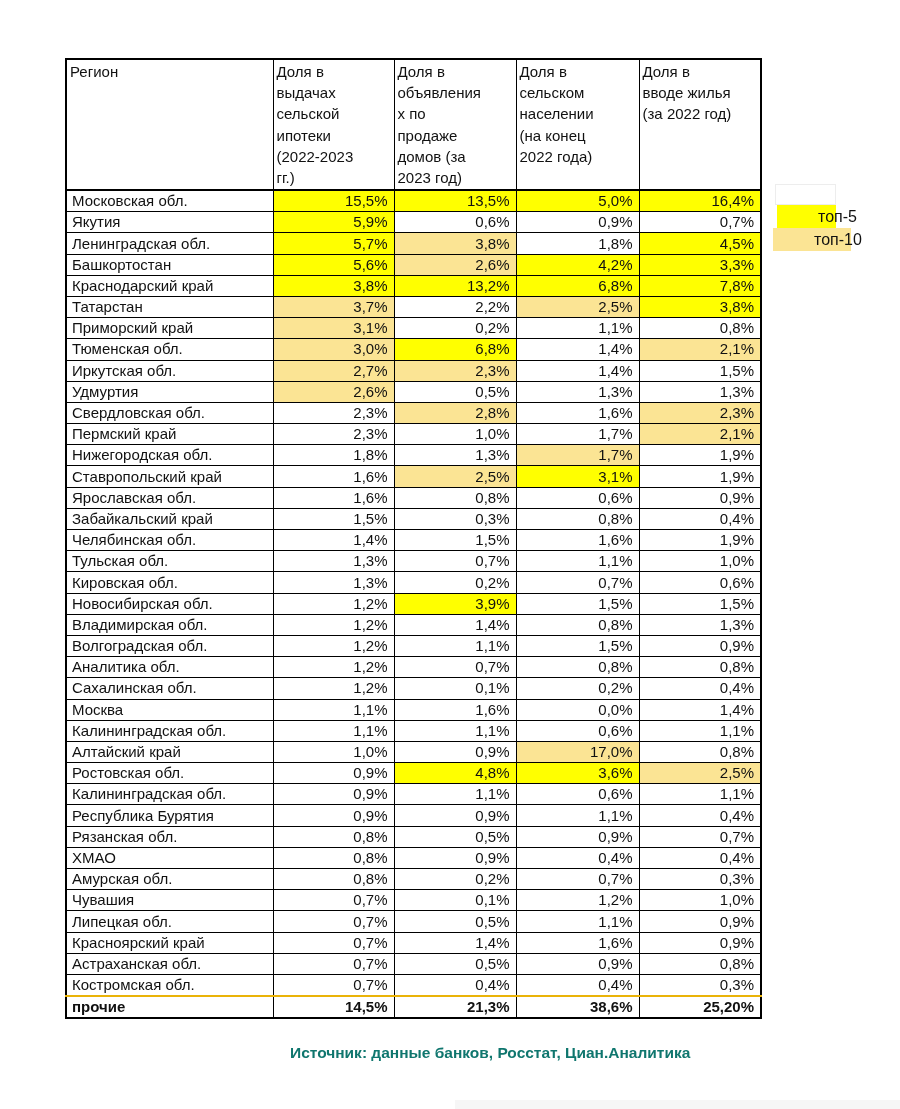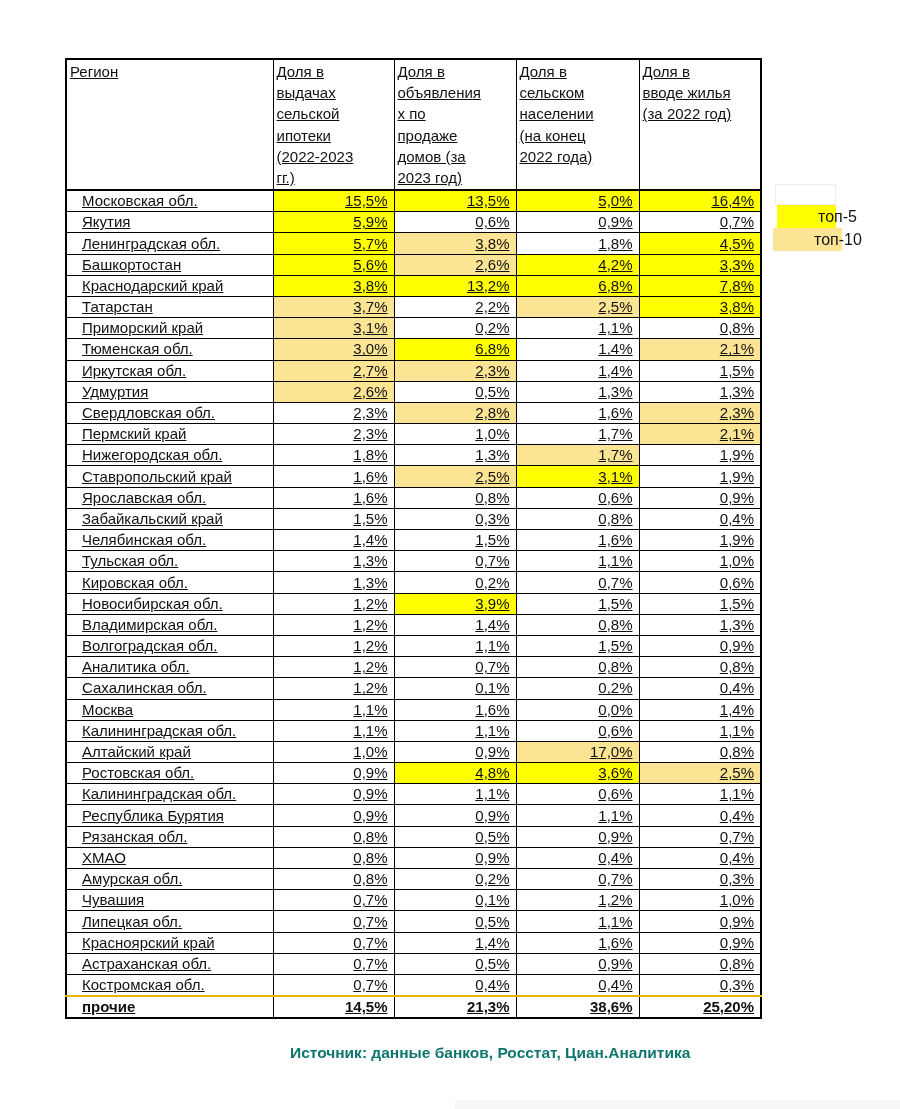--- a/index.html
+++ b/index.html
@@ -23,59 +23,59 @@
   table.regions col.c0 { width:207px; }
   table.regions col.c1 { width:121px; }
   table.regions col.c2 { width:122px; }
   table.regions col.c3 { width:123px; }
   table.regions col.c4 { width:122px; }
 
   table.regions th, table.regions td {
     border:1px solid #000000;
     overflow:hidden;
   }
-  table.regions { border:2px solid #000000;text-decoration:underline; }
+  table.regions { border:2px solid #000000; }
 
   table.regions thead th {
     height:127px;
     vertical-align:top;
     text-align:left;
     font-weight:400;
     line-height:21.2px;
     padding:1px 3px;
     white-space:pre-line;
     overflow-wrap:break-word;
   }
   table.regions thead tr { border-bottom:2px solid #000; }
 
   table.regions tbody td {
     height:21.2px;
     line-height:20px;
     white-space:nowrap;
   }
-  td.region { text-align:left; padding-left:15px; }
+  td.region { text-align:left; padding-left:5px; }
   td.num    { text-align:right; padding-right:6px; }
   tr.bold td { font-weight:700; }
   tr.bold { border-top:2px solid #eab308; }
 
   .hl-y { background:var(--top5,#ffff00); }
   .hl-t { background:var(--top10,#fbe494); }
 
   .legend { position:absolute; }
   .legend-swatch-empty {
     position:absolute; left:775px; top:184px; width:61px; height:21px;
     background:#ffffff; border:1px solid #ededed;
   }
   .legend-item {
     position:absolute;
     font-size:16px; line-height:23px;
     text-align:center; color:#111;padding-left:41px;
   }
   .legend-top5  { left:777px; top:205px; width:59px; height:23px; background:var(--top5,#ffff00); }
-  .legend-top10 { left:773px; top:228px; width:69px; height:23px; background:var(--top10,#fbe494); }
+  .legend-top10 { left:773px; top:228px; width:78px; height:23px; background:var(--top10,#fbe494); }
 
   .source-note {
     position:absolute; left:290px; top:1044px;
     font-size:15.5px; font-weight:700; white-space:nowrap;
     color:#0f766e;
   }
   .bottom-strip {
     position:absolute; left:455px; top:1100px; width:445px; height:9px;
     background:#f6f6f6;
   }

